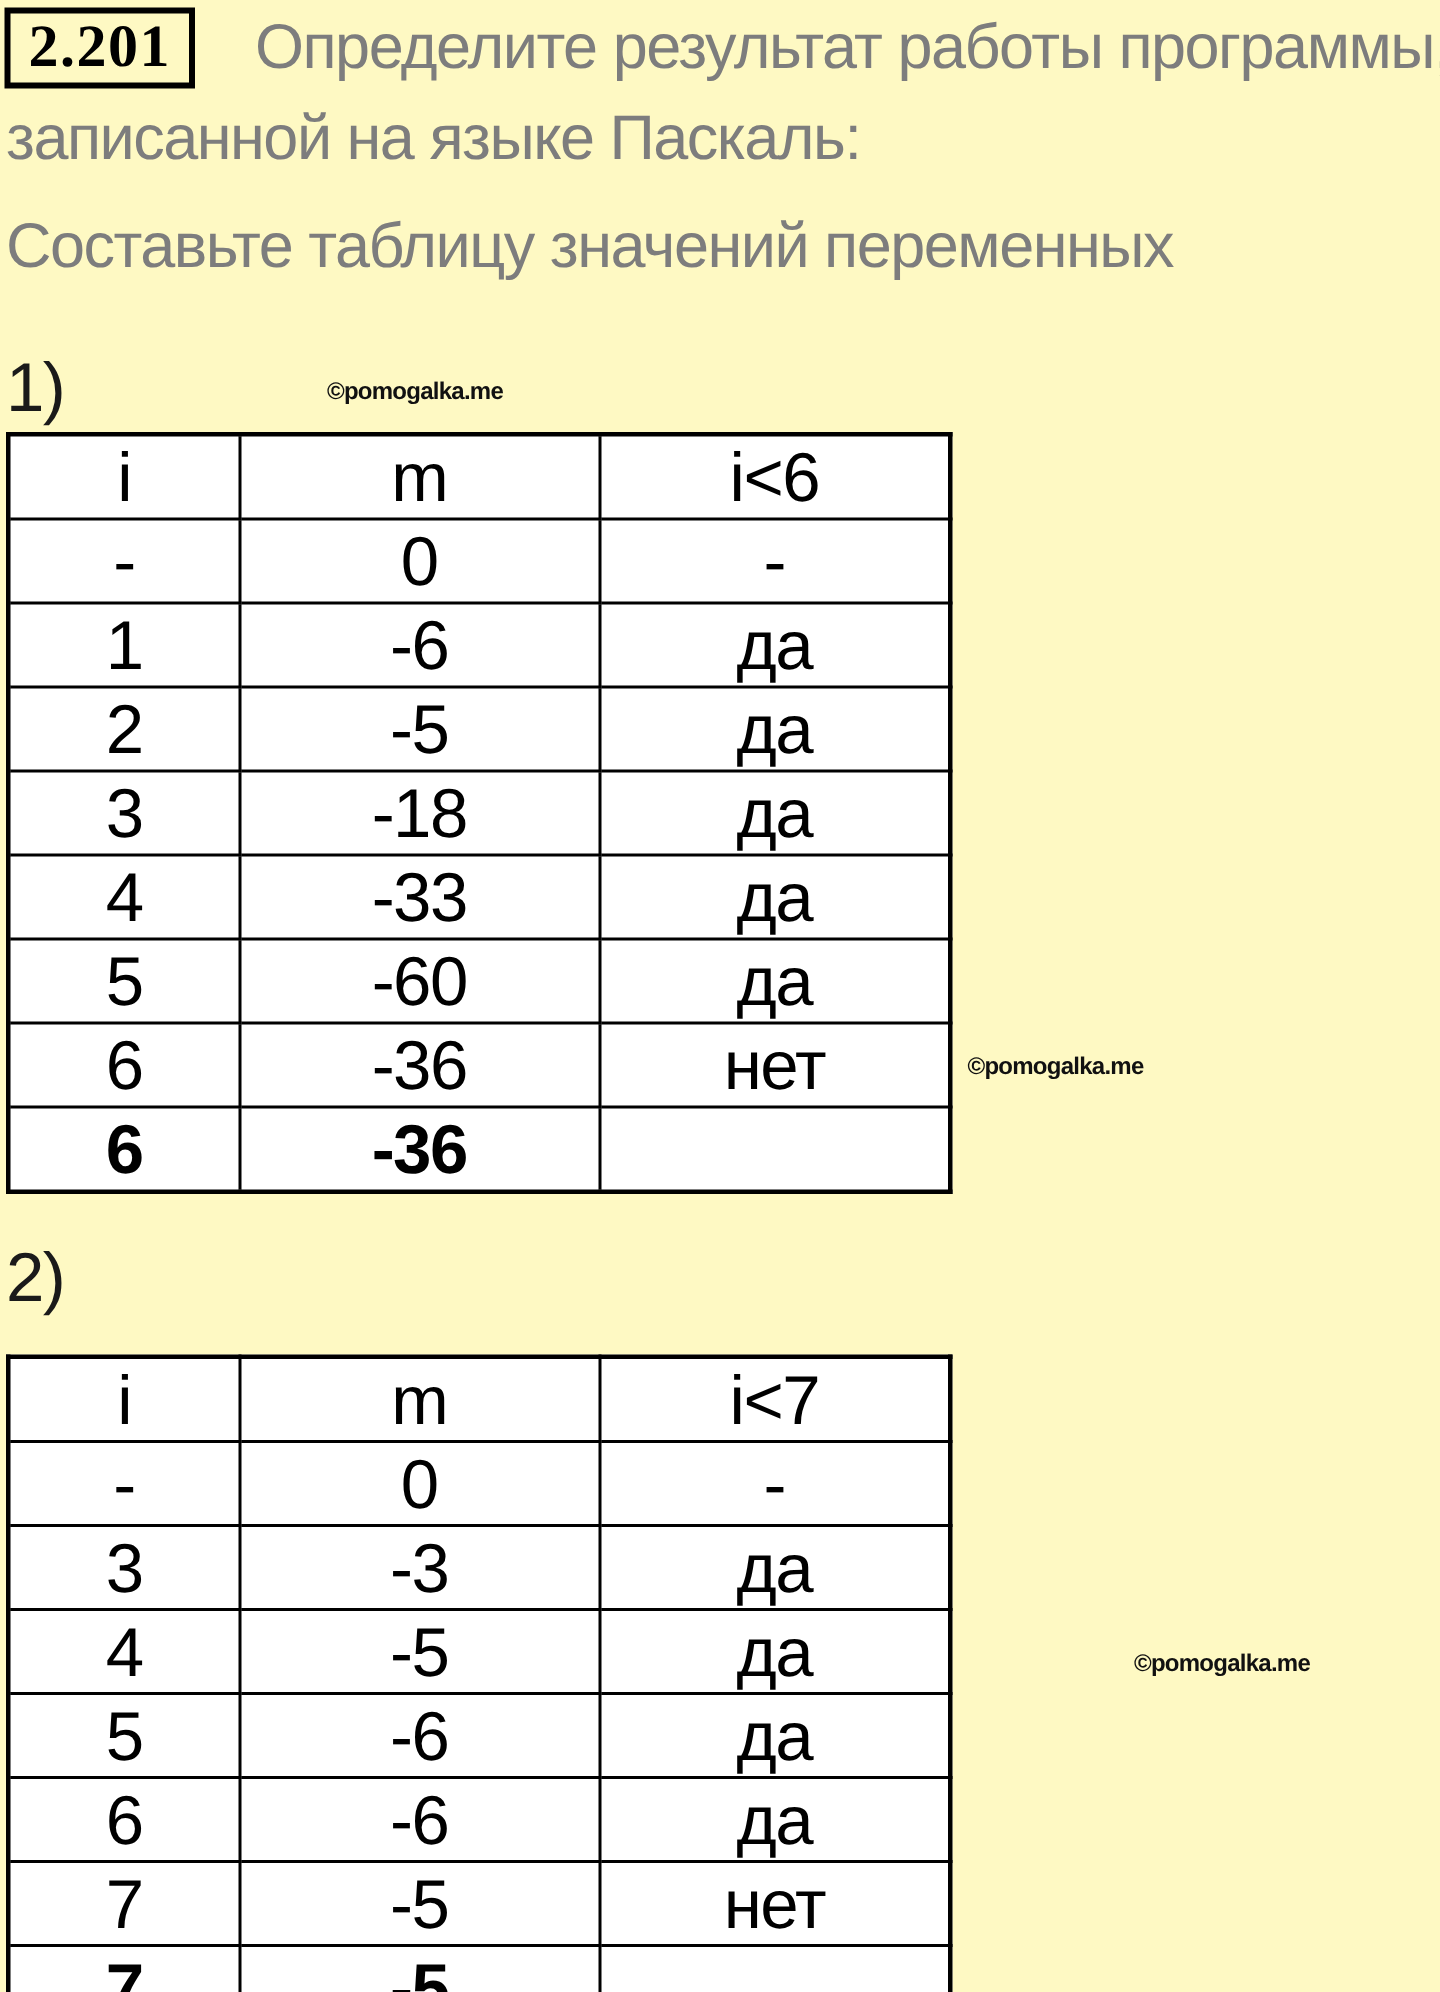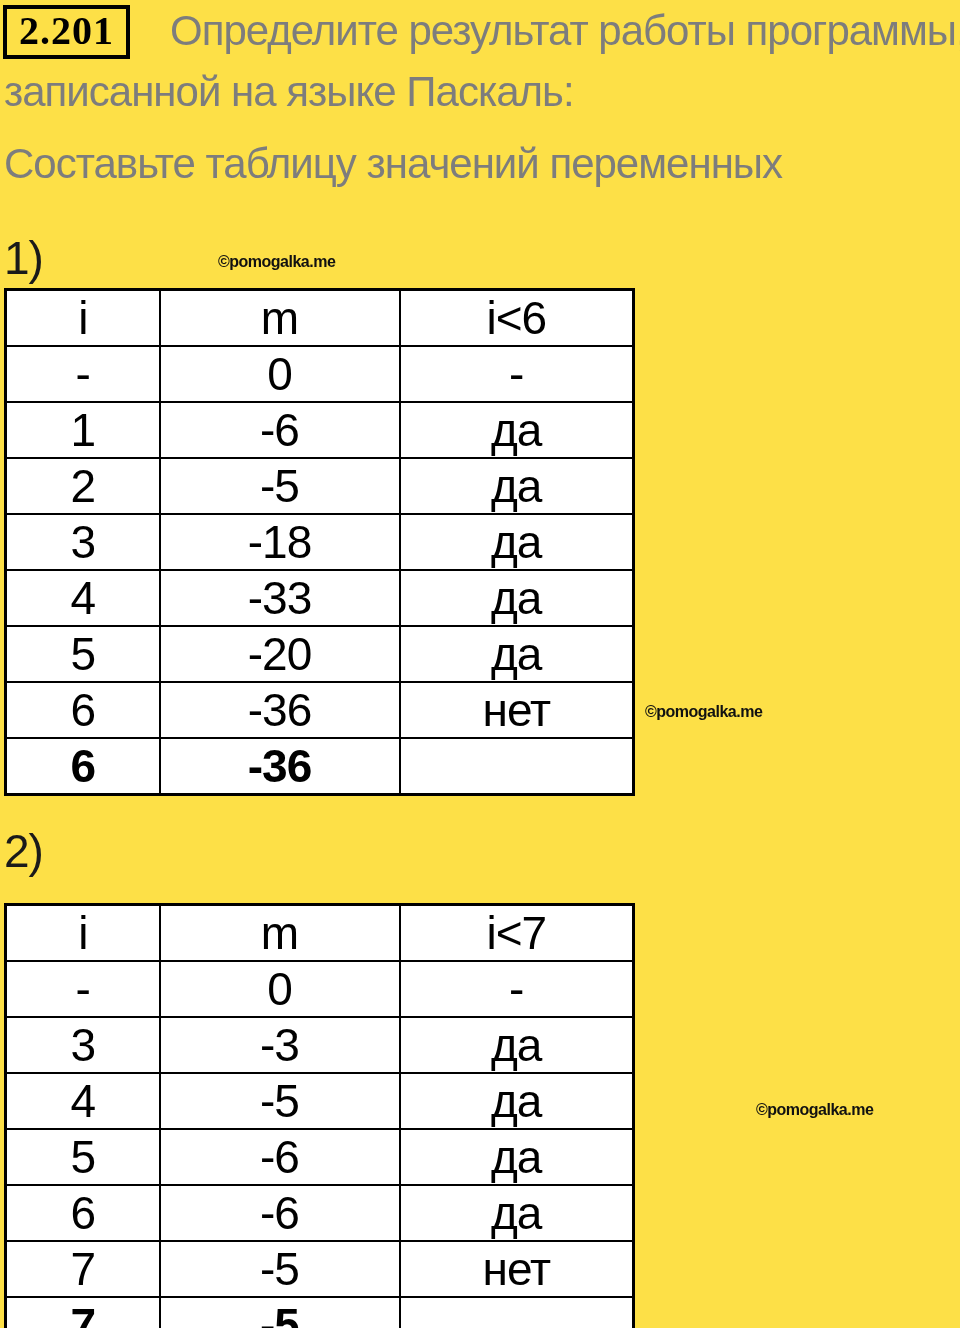--- a/index.html
+++ b/index.html
@@ -4,21 +4,21 @@
 <style>
   html, body {
     margin: 0;
     padding: 0;
     background: #ffffff;
   }
   .page {
     position: relative;
     width: 960px;
     height: 1328px;
-    background: #fde047;
+    background: #fef9c3;
     font-family: "Liberation Sans", sans-serif;
     overflow: hidden;
   }
   .problem-box {
     position: absolute;
     left: 3px;
     top: 5px;
     border: 4px solid #000000;
     padding: 0 12px 2px 12px;
     font-family: "Liberation Serif", serif;
@@ -158,21 +158,21 @@
           <td>-18</td>
           <td>да</td>
         </tr>
         <tr>
           <td>4</td>
           <td>-33</td>
           <td>да</td>
         </tr>
         <tr>
           <td>5</td>
-          <td>-20</td>
+          <td>-60</td>
           <td>да</td>
         </tr>
         <tr>
           <td>6</td>
           <td>-36</td>
           <td>нет</td>
         </tr>
         <tr class="bold-row">
           <td>6</td>
           <td>-36</td>

